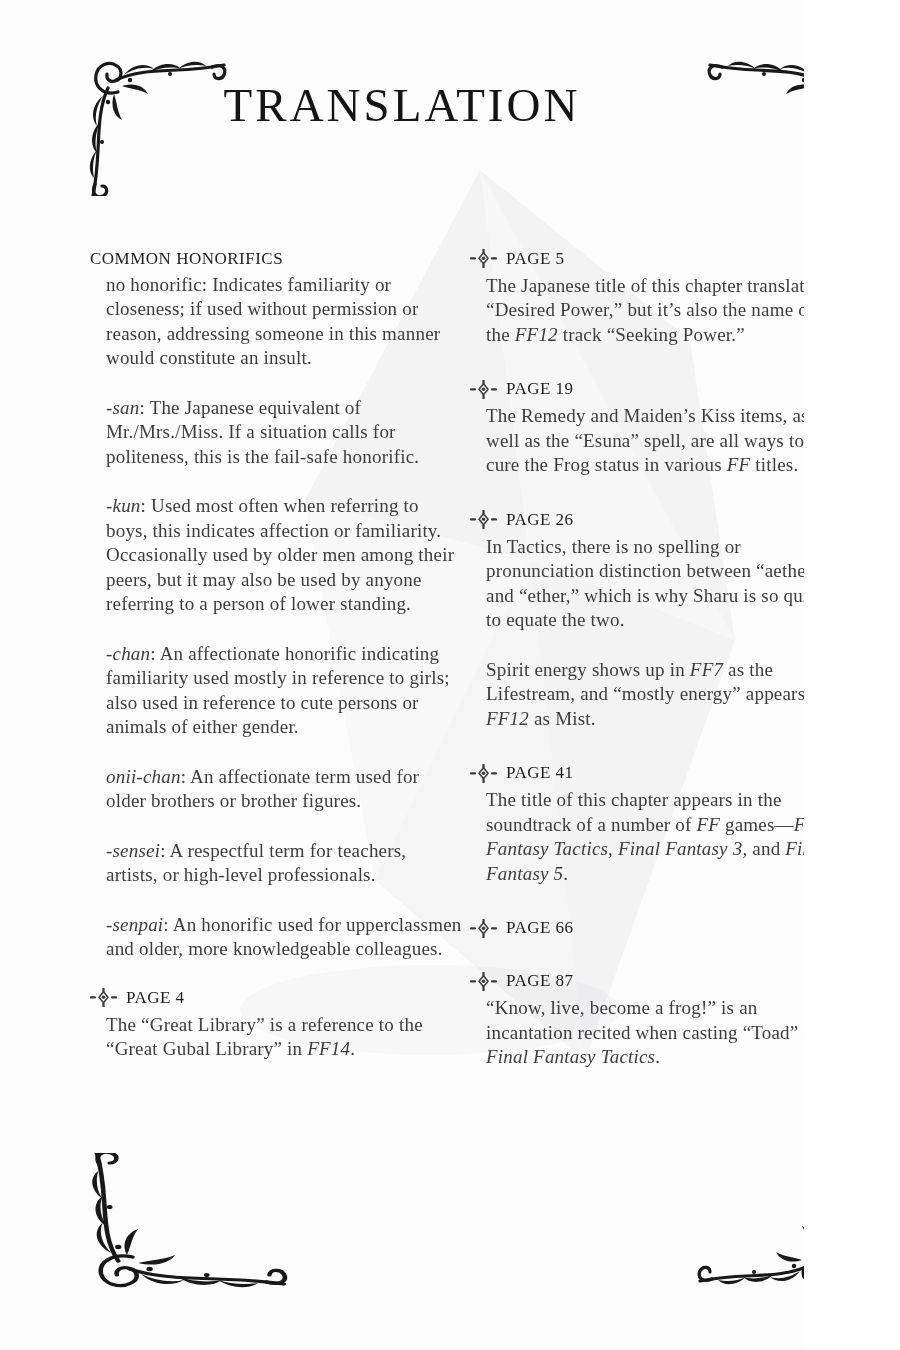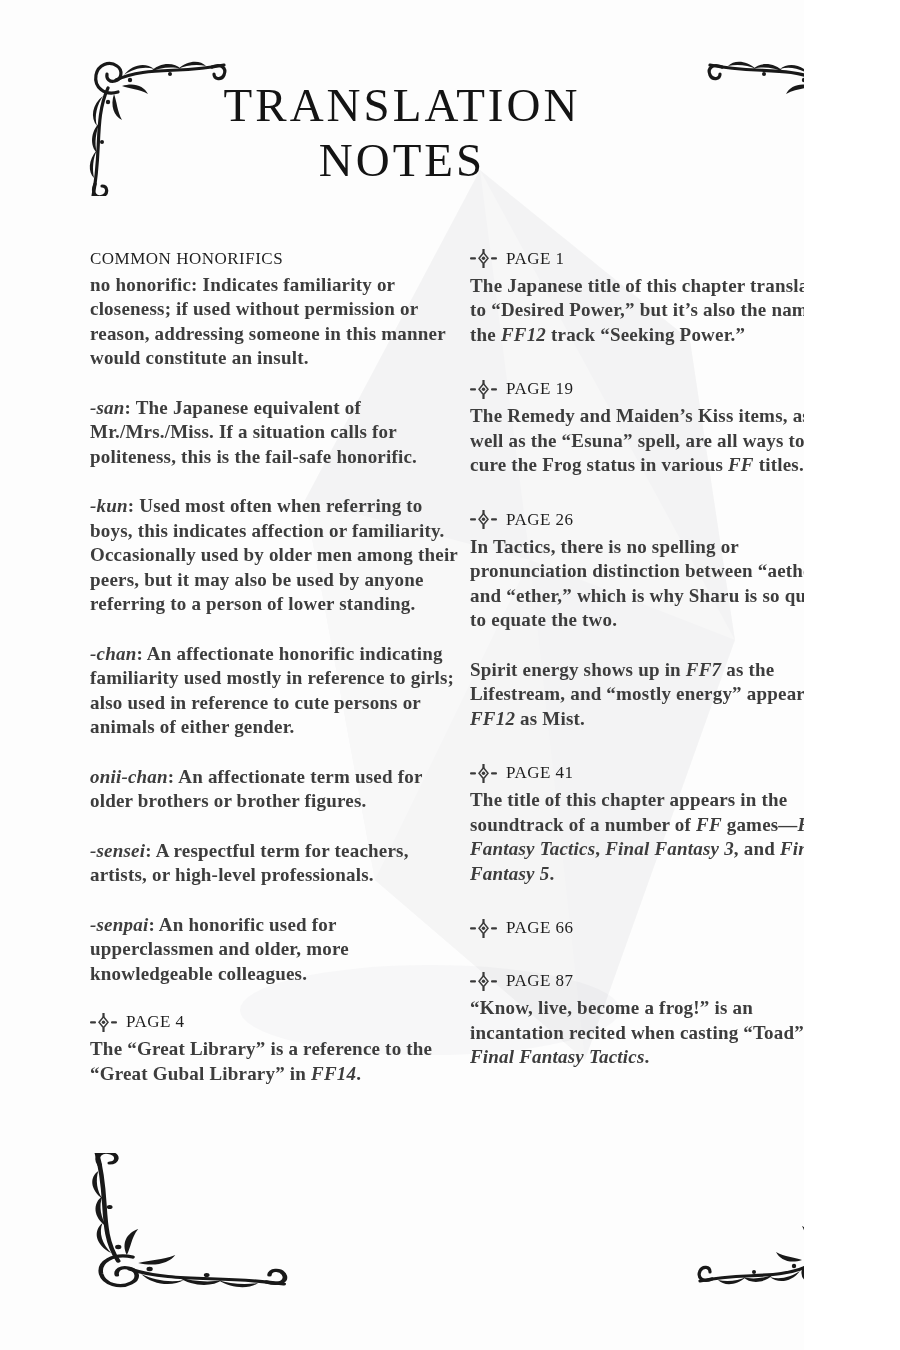--- a/index.html
+++ b/index.html
@@ -28,21 +28,21 @@
     font-weight:500;
   }
   
   .col{
     position:absolute;top:248px;width:372px;
     font-size:19px;line-height:1.29;color:#3d3d3d;
     letter-spacing:0.2px;
   }
   .col-left{left:90px;}
   .col-right{left:470px;}
-  .para{margin:0 0 25px 0;font-weight:bold;}
+  .para{margin:0 0 25px 16px;}
   .it{font-style:italic;}
   .sec-heading{
     font-size:17px;color:#1e1e1e;letter-spacing:0.5px;
     font-weight:500;margin:0 0 4px 0;
   }
   .page-heading{display:flex;align-items:center;gap:9px;}
   .page-heading svg{flex:0 0 auto;display:block;}
   .page-sec{margin:0 0 31px 0;}
   .page-sec .para:last-child{margin-bottom:0;}
   .honorifics-heading{margin-bottom:3px;}
@@ -98,21 +98,20 @@
     </svg>
   <svg class="orn orn-bl" viewBox="0 0 150 140" preserveAspectRatio="none">
       <use href="#flourish"></use>
     </svg>
   <svg class="orn orn-br" viewBox="0 0 150 140">
       <use href="#flourish"></use>
     </svg>
 
   <div class="title">
     <div>TRANSLATION</div>
-    <div>NOTES</div>
   </div>
 
   <div class="col col-left" id="col-left">
       <div class="sec-heading honorifics-heading">COMMON HONORIFICS</div>
       <p class="para"><span>no honorific: Indicates familiarity or closeness; if used without permission or reason, addressing someone in this manner would constitute an insult.</span></p>
       <p class="para"><span class="it">-san</span><span>: The Japanese equivalent of Mr./Mrs./Miss. If a situation calls for politeness, this is the fail-safe honorific.</span></p>
       <p class="para"><span class="it">-kun</span><span>: Used most often when referring to boys, this indicates affection or familiarity. Occasionally used by older men among their peers, but it may also be used by anyone referring to a person of lower standing.</span></p>
       <p class="para"><span class="it">-chan</span><span>: An affectionate honorific indicating familiarity used mostly in reference to girls; also used in reference to cute persons or animals of either gender.</span></p>
       <p class="para"><span class="it">onii-chan</span><span>: An affectionate term used for older brothers or brother figures.</span></p>
       <p class="para"><span class="it">-sensei</span><span>: A respectful term for teachers, artists, or high-level professionals.</span></p>
@@ -140,21 +139,21 @@
           <svg width="27" height="19" viewBox="0 0 27 19">
     <g fill="#3a3a3a">
       <rect x="0" y="8.2" width="6" height="2.2" rx="1"></rect>
       <rect x="21" y="8.2" width="6" height="2.2" rx="1"></rect>
       <rect x="12.4" y="0" width="2.2" height="4"></rect>
       <rect x="12.4" y="15" width="2.2" height="4"></rect>
       <circle cx="13.5" cy="9.3" r="1.7"></circle>
     </g>
     <path d="M13.5,3.8 L18,9.3 L13.5,14.8 L9,9.3 Z" fill="none" stroke="#3a3a3a" stroke-width="1.5"></path>
   </svg>
-          <span>PAGE 1</span>
+          <span>PAGE 5</span>
         </div>
         <p class="para"><span>The Japanese title of this chapter translates to “Desired Power,” but it’s also the name of the </span><span class="it">FF12</span><span> track “Seeking Power.”</span></p>
       </div>
       <div class="page-sec">
         <div class="sec-heading page-heading">
           <svg width="27" height="19" viewBox="0 0 27 19">
     <g fill="#3a3a3a">
       <rect x="0" y="8.2" width="6" height="2.2" rx="1"></rect>
       <rect x="21" y="8.2" width="6" height="2.2" rx="1"></rect>
       <rect x="12.4" y="0" width="2.2" height="4"></rect>

